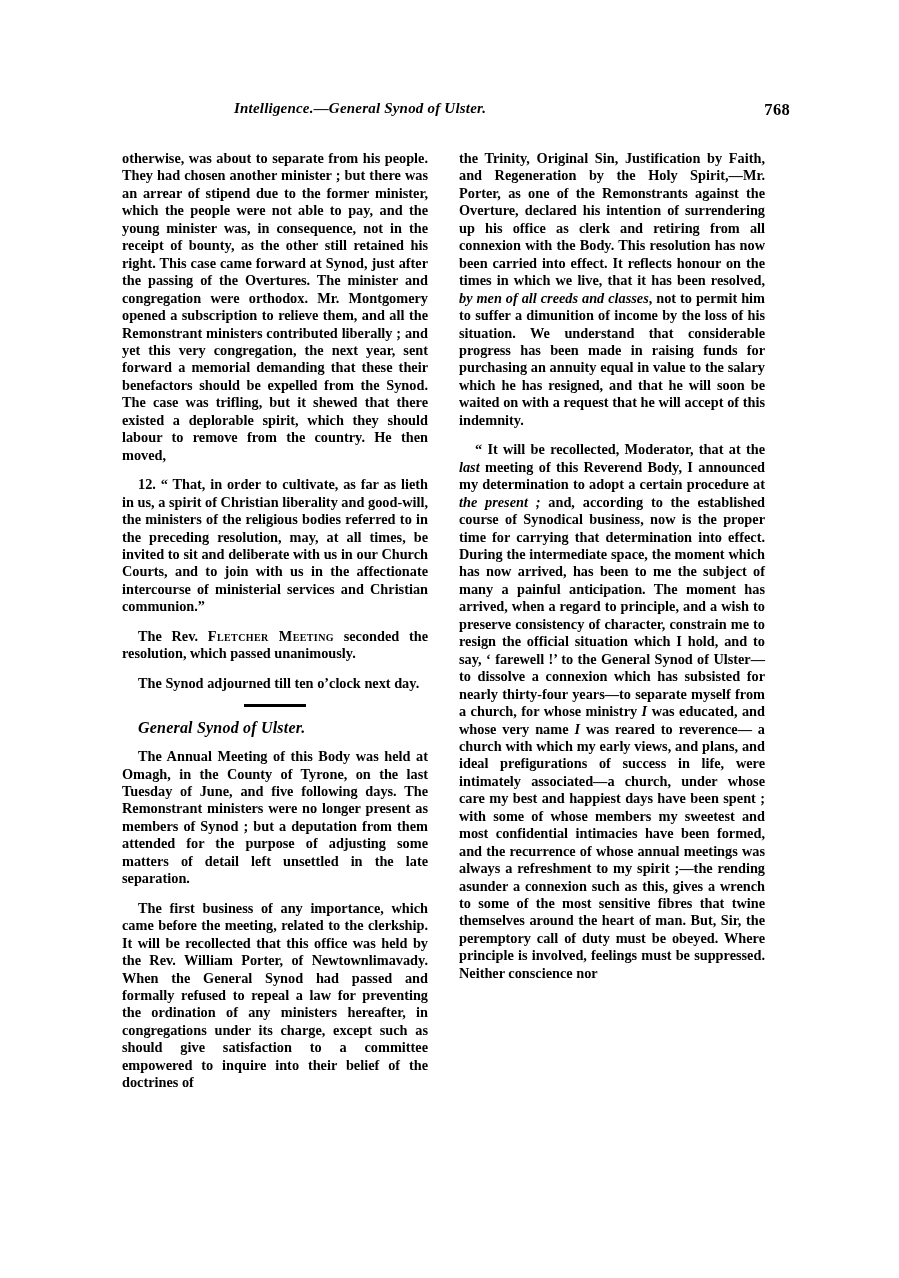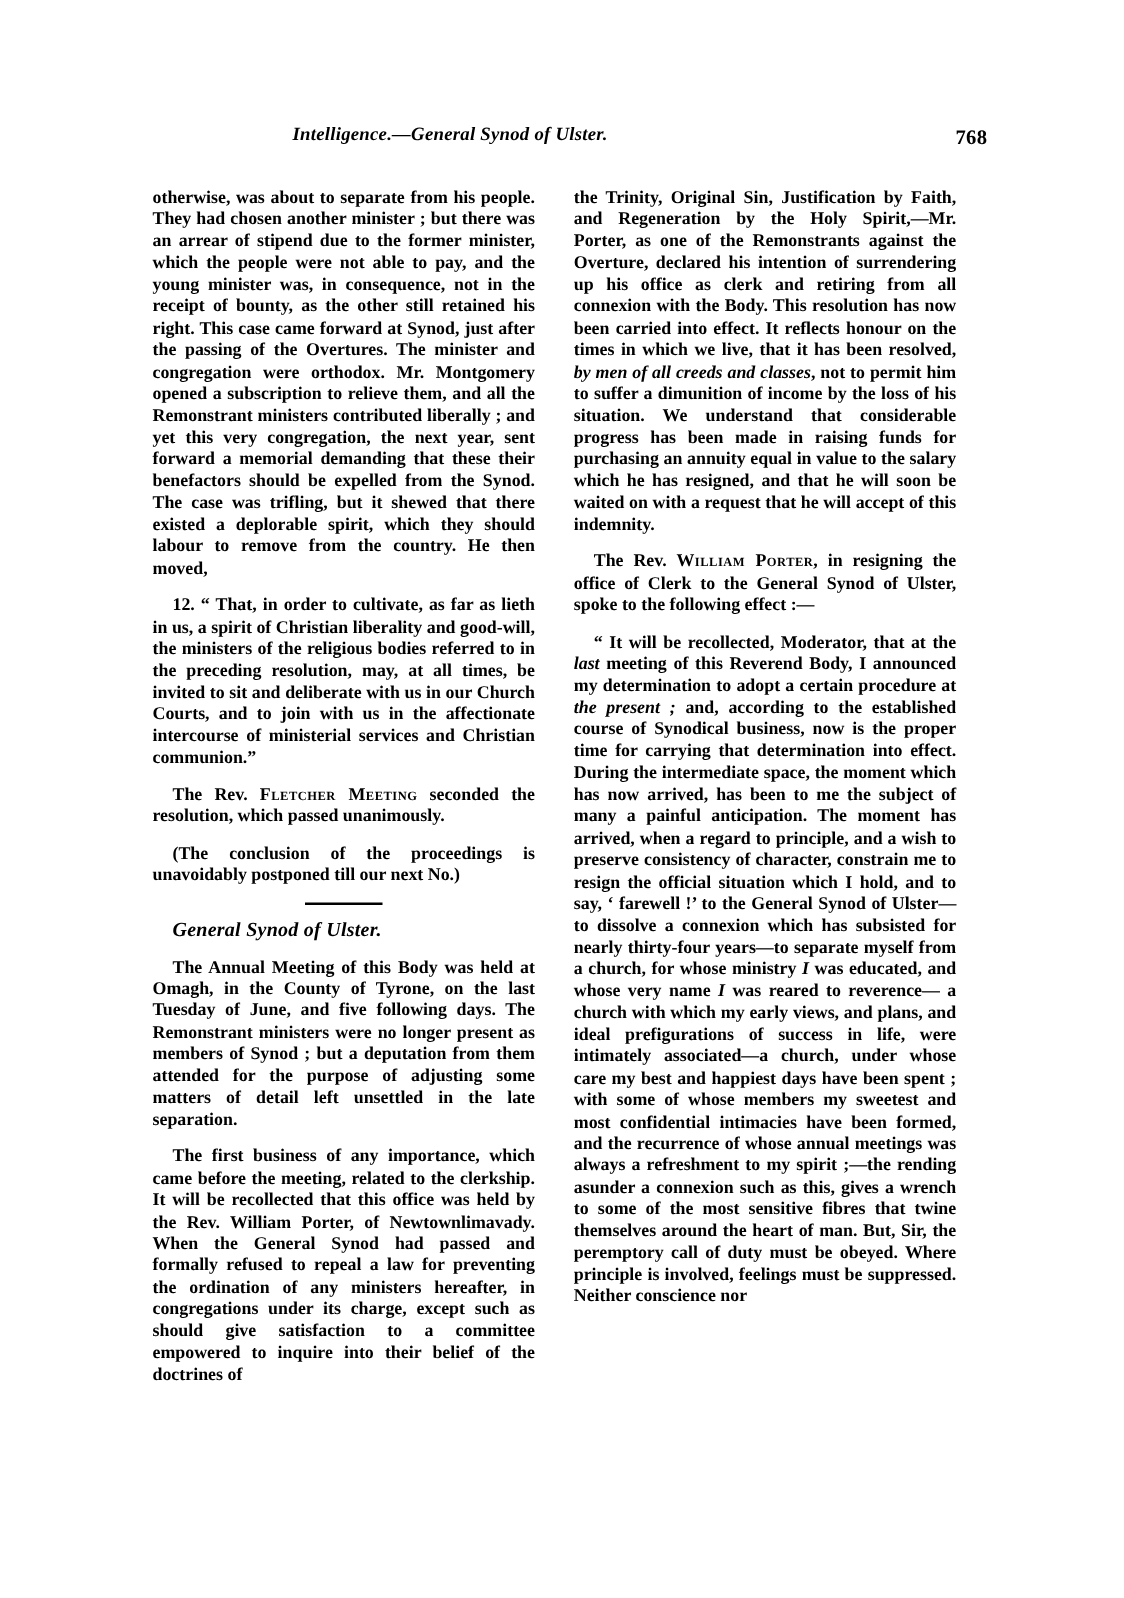--- a/index.html
+++ b/index.html
@@ -105,26 +105,25 @@
 
   <div id="runninghead">
     <span class="rh-title">Intelligence.—General Synod of Ulster.</span>
     <span class="rh-pageno">768</span>
   </div>
 
   <div class="column" id="col-left">
       <p class="cont">otherwise, was about to separate from his people. They had chosen another minister ; but there was an arrear of stipend due to the former minister, which the people were not able to pay, and the young minister was, in consequence, not in the receipt of bounty, as the other still retained his right. This case came forward at Synod, just after the passing of the Overtures. The minister and congregation were orthodox. Mr. Montgomery opened a subscription to relieve them, and all the Remonstrant ministers contributed liberally ; and yet this very congregation, the next year, sent forward a memorial demanding that these their benefactors should be expelled from the Synod. The case was trifling, but it shewed that there existed a deplorable spirit, which they should labour to remove from the country. He then moved,</p>
       <p>12. “ That, in order to cultivate, as far as lieth in us, a spirit of Christian liberality and good-will, the ministers of the religious bodies referred to in the preceding resolution, may, at all times, be invited to sit and deliberate with us in our Church Courts, and to join with us in the affectionate intercourse of ministerial services and Christian communion.”</p>
       <p>The Rev. <span class="smallcaps">Fletcher Meeting</span> seconded the resolution, which passed unanimously.</p>
-      <p>(The conclusion of the proceedings is unavoidably postponed till our next No.)</p>
+      <p>The Synod adjourned till ten o’clock next day.</p>
       <div class="rule"></div>
       <p class="section-heading">General Synod of Ulster.</p>
       <p>The Annual Meeting of this Body was held at Omagh, in the County of Tyrone, on the last Tuesday of June, and five following days. The Remonstrant ministers were no longer present as members of Synod ; but a deputation from them attended for the purpose of adjusting some matters of detail left unsettled in the late separation.</p>
       <p>The first business of any importance, which came before the meeting, related to the clerkship. It will be recollected that this office was held by the Rev. William Porter, of Newtownlimavady. When the General Synod had passed and formally refused to repeal a law for preventing the ordination of any ministers hereafter, in congregations under its charge, except such as should give satisfaction to a committee empowered to inquire into their belief of the doctrines of</p>
     </div>
 
   <div class="column" id="col-right">
       <p class="cont">the Trinity, Original Sin, Justification by Faith, and Regeneration by the Holy Spirit,—Mr. Porter, as one of the Remonstrants against the Overture, declared his intention of surrendering up his office as clerk and retiring from all connexion with the Body. This resolution has now been carried into effect. It reflects honour on the times in which we live, that it has been resolved, <span class="ital">by men of all creeds and classes</span>, not to permit him to suffer a dimunition of income by the loss of his situation. We understand that considerable progress has been made in raising funds for purchasing an annuity equal in value to the salary which he has resigned, and that he will soon be waited on with a request that he will accept of this indemnity.</p>
-      <p>The Rev. <span class="smallcaps">William Porter</span>, in resigning the office of Clerk to the General Synod of Ulster, spoke to the following effect :—</p>
       <p>“ It will be recollected, Moderator, that at the <span class="ital">last</span> meeting of this Reverend Body, I announced my determination to adopt a certain procedure at <span class="ital">the present ;</span> and, according to the established course of Synodical business, now is the proper time for carrying that determination into effect. During the intermediate space, the moment which has now arrived, has been to me the subject of many a painful anticipation. The moment has arrived, when a regard to principle, and a wish to preserve consistency of character, constrain me to resign the official situation which I hold, and to say, ‘ farewell !’ to the General Synod of Ulster—to dissolve a connexion which has subsisted for nearly thirty-four years—to separate myself from a church, for whose ministry <span class="ital">I</span> was educated, and whose very name <span class="ital">I</span> was reared to reverence— a church with which my early views, and plans, and ideal prefigurations of success in life, were intimately associated—a church, under whose care my best and happiest days have been spent ; with some of whose members my sweetest and most confidential intimacies have been formed, and the recurrence of whose annual meetings was always a refreshment to my spirit ;—the rending asunder a connexion such as this, gives a wrench to some of the most sensitive fibres that twine themselves around the heart of man. But, Sir, the peremptory call of duty must be obeyed. Where principle is involved, feelings must be suppressed. Neither conscience nor</p>
     </div>
 
 </div>
 
 </body></html>

